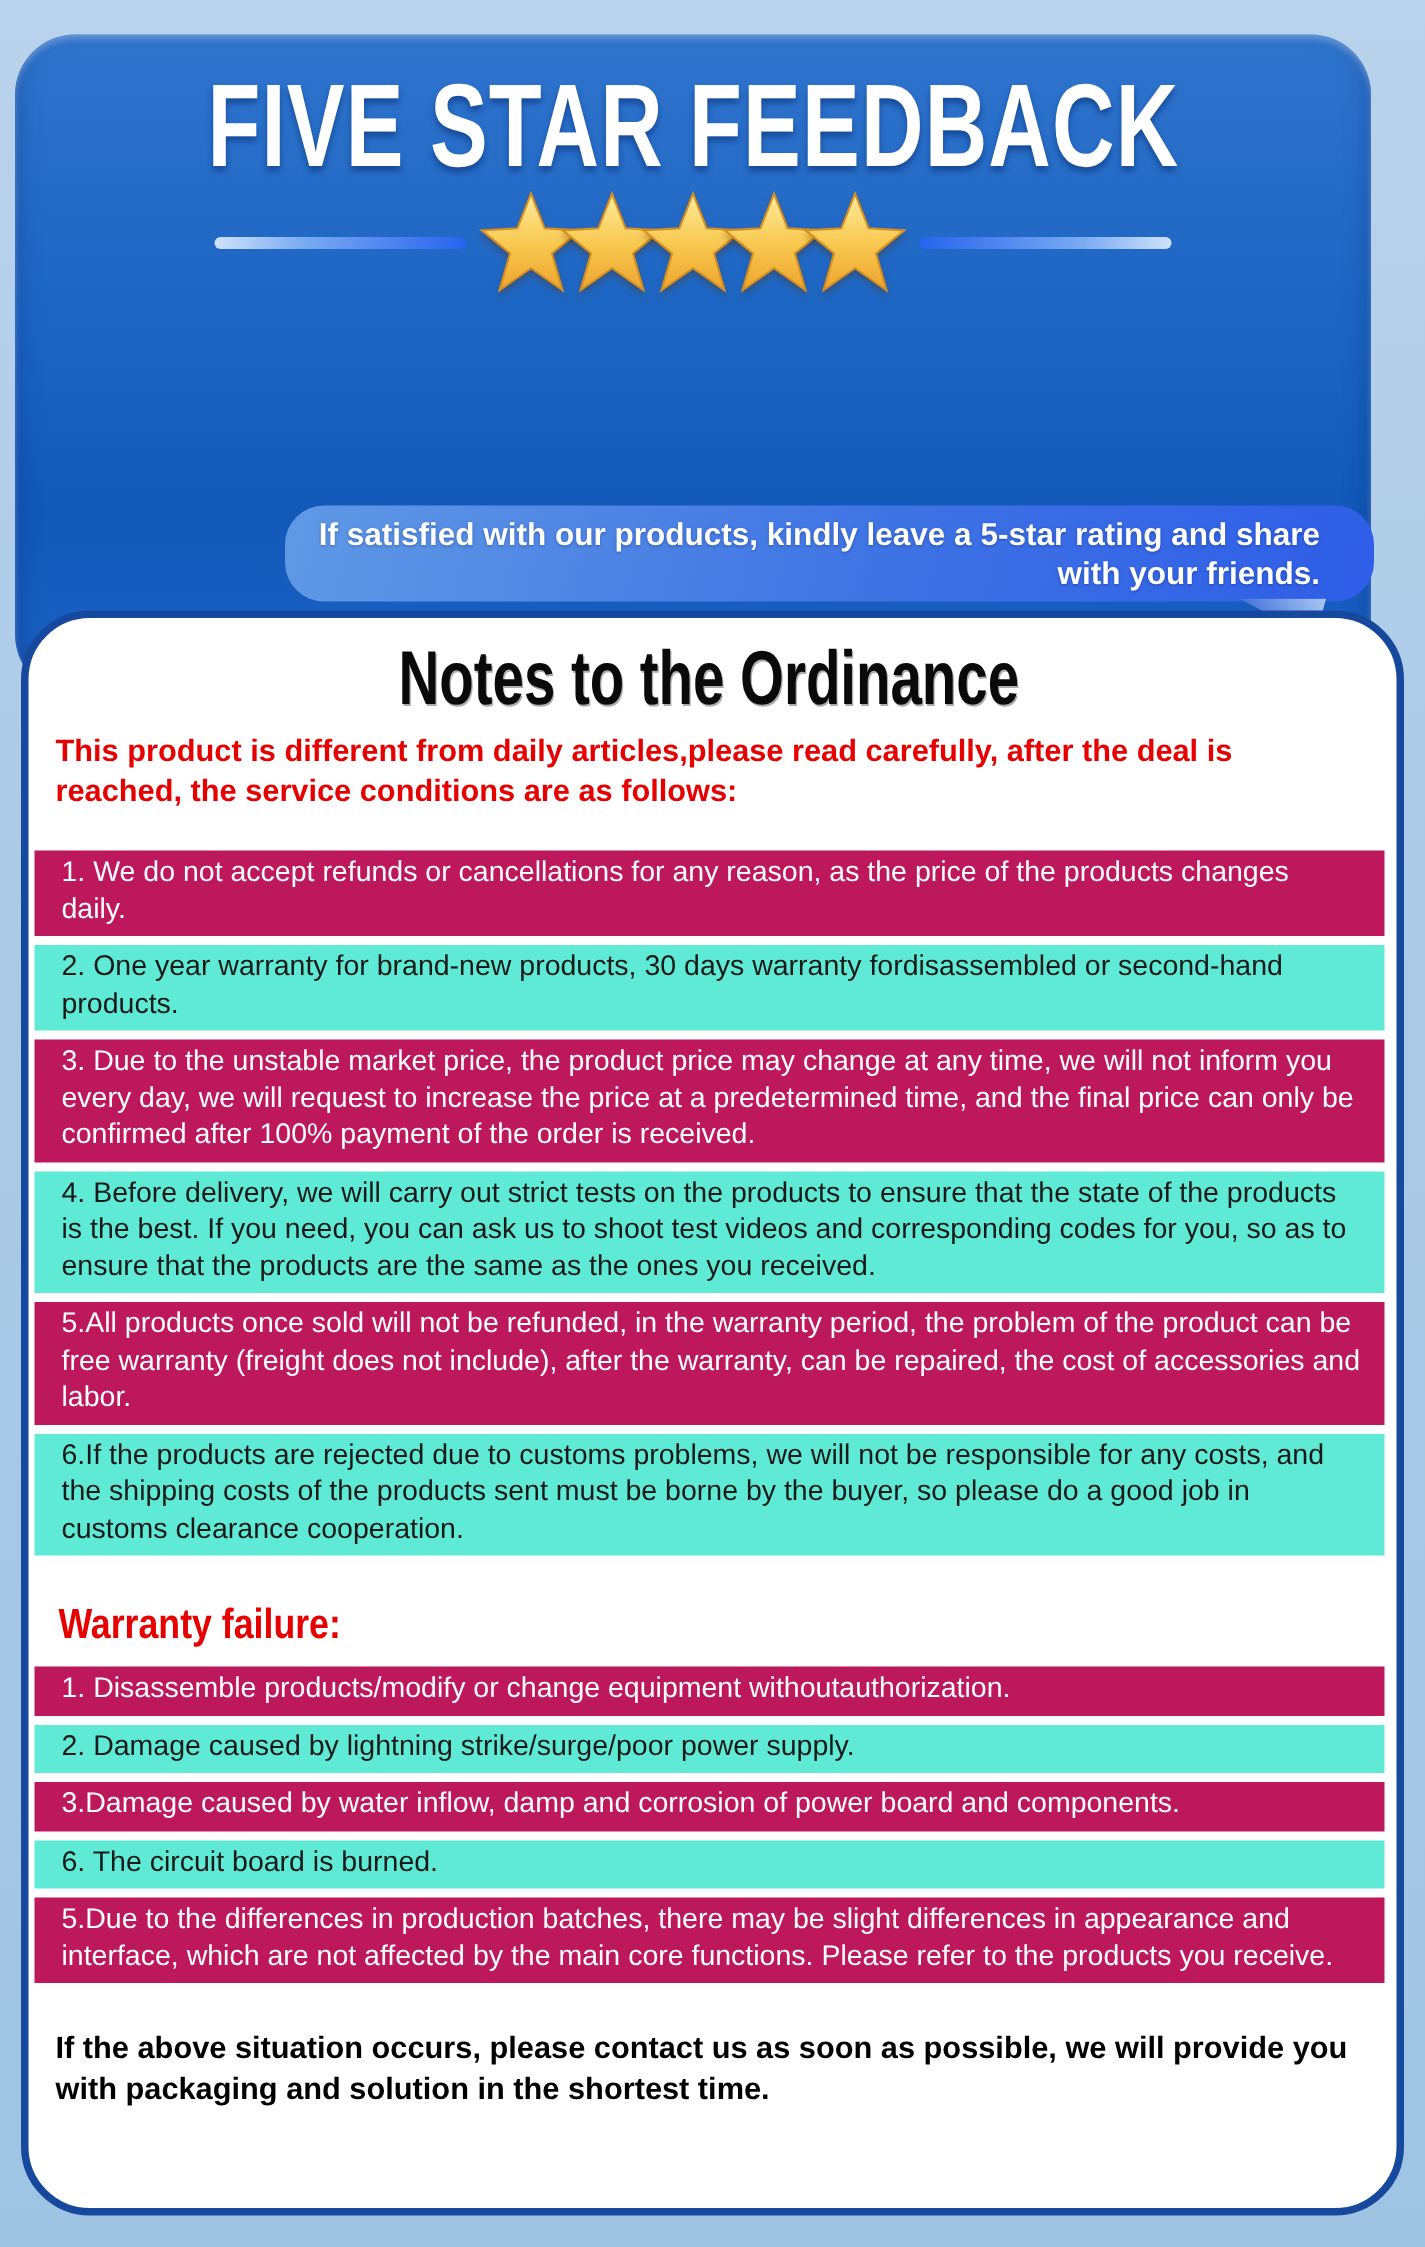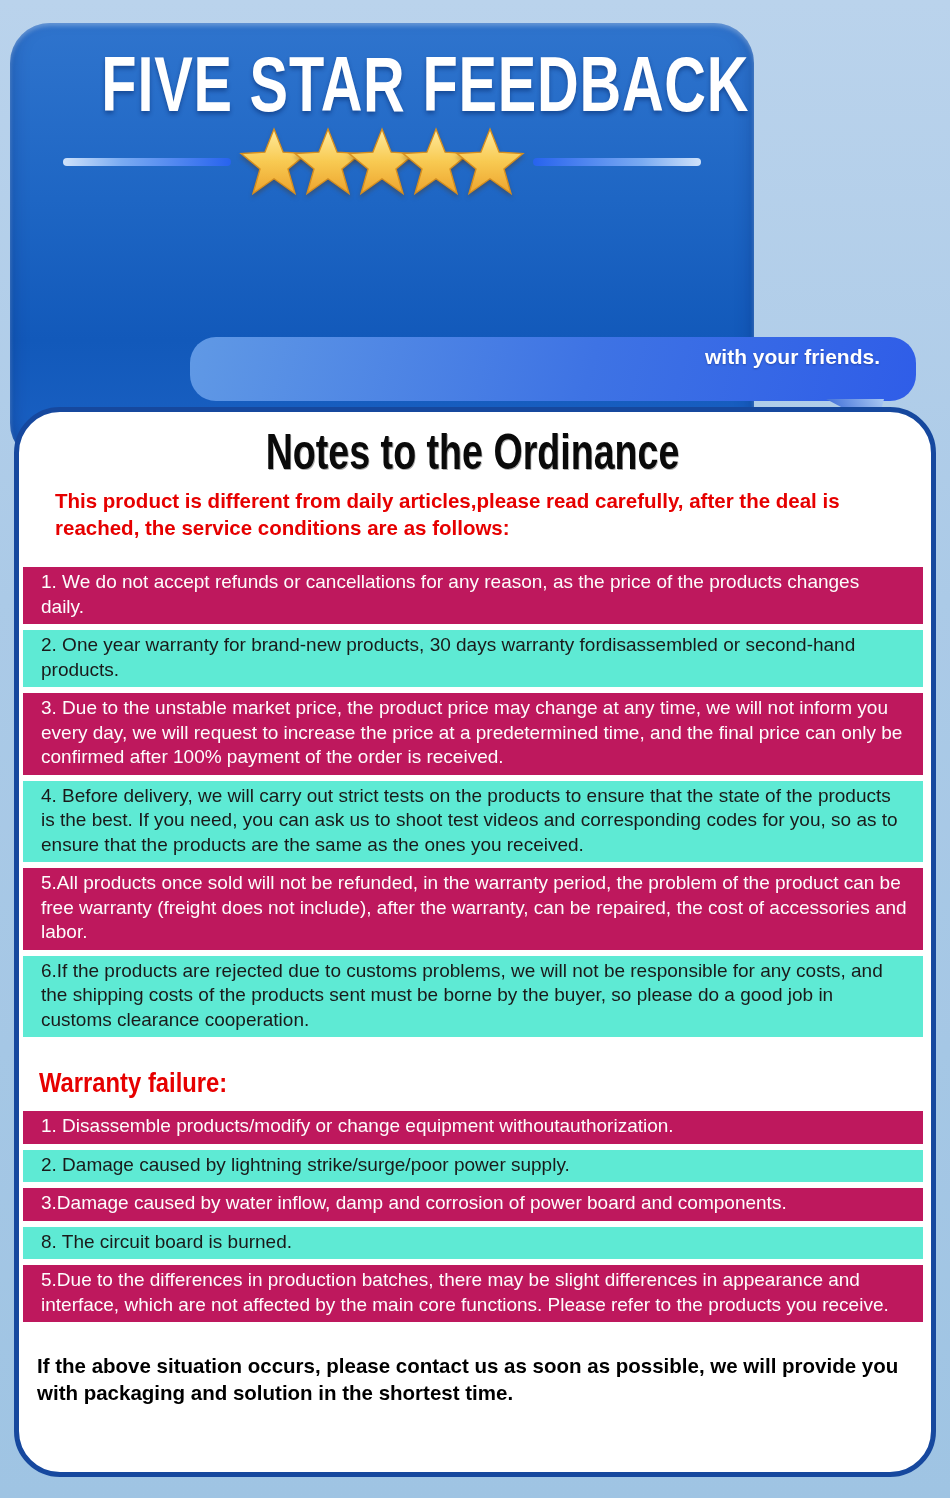--- a/index.html
+++ b/index.html
@@ -5,21 +5,21 @@
   * { margin:0; padding:0; box-sizing:border-box; }
   html,body { background:#9fc4e3; }
   .page {
     position:relative; width:950px; height:1498px; overflow:hidden;
     font-family:"Liberation Sans","DejaVu Sans",sans-serif;
     background:linear-gradient(180deg,#bad3ec 0%,#abcae7 40%,#9fc4e3 100%);
   }
 
   
   .panel {
-    position:absolute; left:10px; top:23px; width:744px; height:440px;
+    position:absolute; left:10px; top:23px; width:904px; height:440px;
     border-radius:40px;
     background:linear-gradient(180deg,#2f74cd 0%,#1e66c4 40%,#1259ba 72%,#1b61c4 100%);
     box-shadow:inset 0 3px 4px rgba(255,255,255,.28), inset 0 -8px 18px rgba(0,25,90,.35);
   }
   .panel-title { text-align:center; padding-top:22px; }
   .panel-title span {
     display:inline-block; font-weight:bold; font-size:74px; line-height:1.05;
     color:#ffffff; letter-spacing:1px;
     transform:scale(0.78,1.06); transform-origin:center;
     text-shadow:0 3px 5px rgba(0,30,90,.45);
@@ -65,21 +65,21 @@
     padding:8px 8px 0 4px; overflow:hidden;
   }
   .card h1 { text-align:center; margin:4px 0 8px; }
   .card h1 span {
     display:inline-block; font-size:47px; font-weight:bold; color:#0a0a0a;
     transform:scale(0.8,1.08); transform-origin:center; white-space:nowrap;
     text-shadow:1px 1px 0 rgba(90,90,90,.5);
   }
   .intro {
     color:#e60000; font-weight:bold; font-size:20.5px; line-height:27px;
-    margin:4px 20px 26px 32px;
+    margin:4px 20px 26px 14px;
   }
   .row {
     font-size:19px; line-height:24.5px; padding:3px 16px 5px 18px; margin-top:6px;
   }
   .row.gray  { background:#be185d; color:#fdfdfd; }
   .row.white { background:#5eead4; color:#1a1a1a; }
   .warranty-title { margin:30px 0 12px 16px; }
   .warranty-title span {
     display:inline-block; color:#e60000; font-weight:bold; font-size:28px;
     transform:scaleX(0.85); transform-origin:left center; white-space:nowrap;
@@ -127,20 +127,21 @@
           </svg>
         <svg viewBox="0 0 100 100">
             <polygon points="50,3 63,36 97,38 70,60 80,95 50,74 20,95 30,60 3,38 37,36" fill="url(#star-grad)" stroke="#d68e1e" stroke-width="2"></polygon>
           </svg>
       </div>
       <div class="div-line line-right"></div>
     </div>
 
 
     <div class="bubble bubble2">
+      <div>If satisfied with our products, kindly leave a 5-star rating and share</div>
       <div>with your friends.</div>
       <div class="tail2"></div>
     </div>
 
   </div>
 
   <div class="card">
 
     <h1>
       <span>Notes to the Ordinance</span>
@@ -158,21 +159,21 @@
     </div>
 
     <div class="warranty-title">
       <span>Warranty failure:</span>
     </div>
 
     <div>
       <div class="row gray">1. Disassemble products/modify or change equipment withoutauthorization.</div>
       <div class="row white">2. Damage caused by lightning strike/surge/poor power supply.</div>
       <div class="row gray">3.Damage caused by water inflow, damp and corrosion of power board and components.</div>
-      <div class="row white">8. The circuit board is burned.</div>
+      <div class="row white">6. The circuit board is burned.</div>
       <div class="row gray">5.Due to the differences in production batches, there may be slight differences in appearance and interface, which are not affected by the main core functions. Please refer to the products you receive.</div>
     </div>
 
     <p class="footer-note">If the above situation occurs, please contact us as soon as possible, we will provide you with packaging and solution in the shortest time.</p>
 
   </div>
 
 </div>
 
 </body></html>

